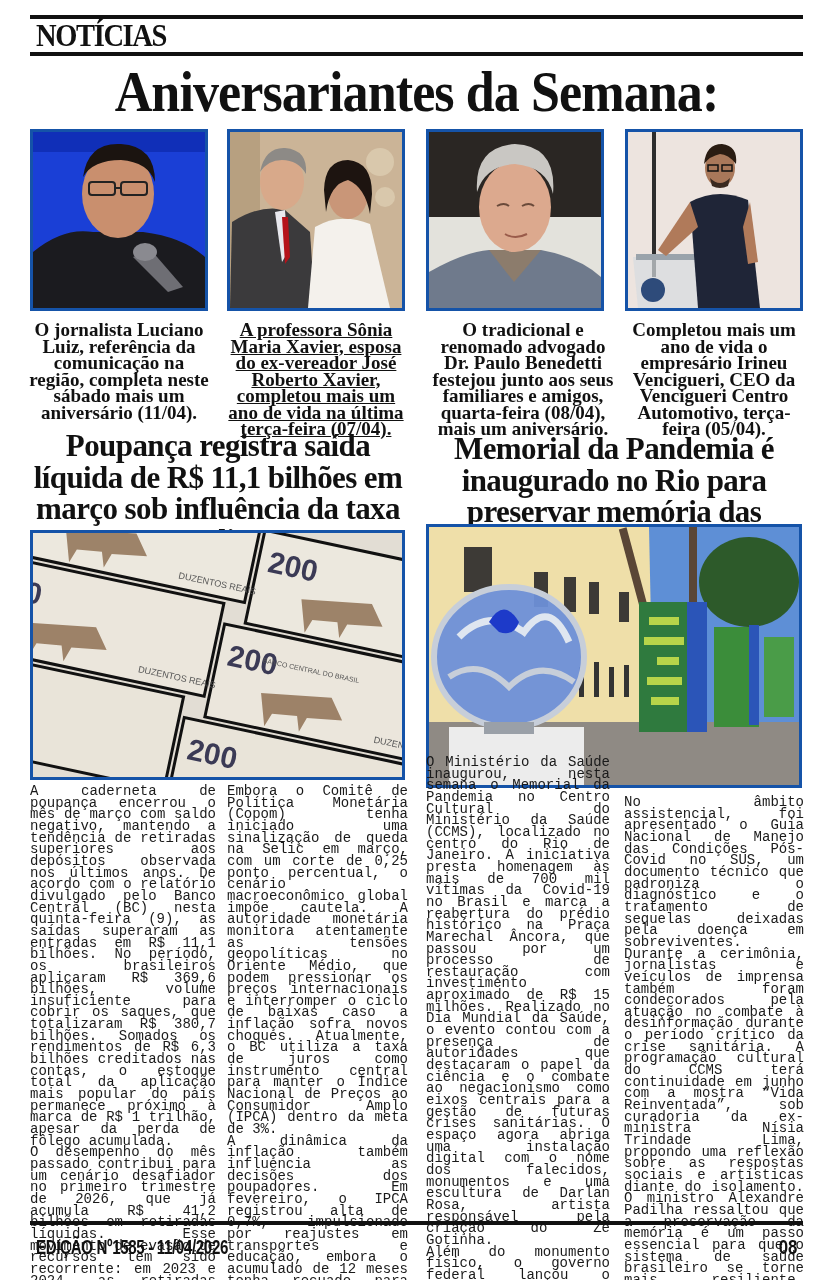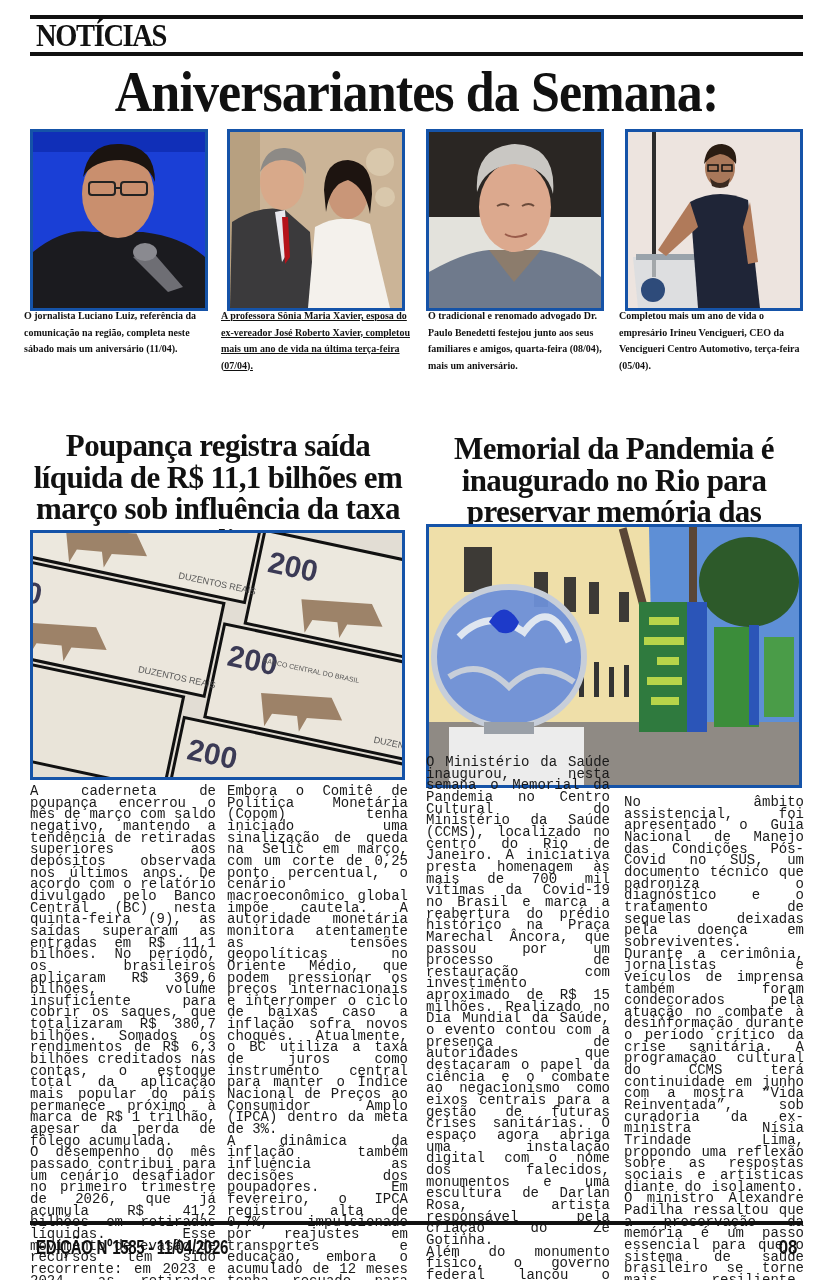--- a/index.html
+++ b/index.html
@@ -23,22 +23,22 @@
     font-family: "Liberation Serif", serif; font-weight: bold;
     font-size: 56px; letter-spacing: -1px; color: #111;
     transform: scaleX(0.93);
   }
 
   .bday-photo {
     position: absolute; top: 129px; width: 178px; height: 182px;
     border: 3px solid #1553a8; overflow: hidden;
   }
   .bday-caption {
-    position: absolute; top: 308px; width: 190px; text-align: left;
-    font-family: "Liberation Serif", serif; font-weight: bold; font-size: 10px; line-height: 16.5px; color: #111;
+    position: absolute; top: 322px; width: 190px; text-align: center;
+    font-family: "Liberation Serif", serif; font-weight: bold; font-size: 19px; line-height: 16.5px; color: #111;
   }
 
   .headline {
     position: absolute; text-align: center;
     font-family: "Liberation Serif", serif; font-weight: bold; color: #111;
     font-size: 31px; line-height: 31.5px; letter-spacing: -0.6px;
   }
 
   .article-photo { position: absolute; border: 3px solid #1553a8; overflow: hidden; }
 

